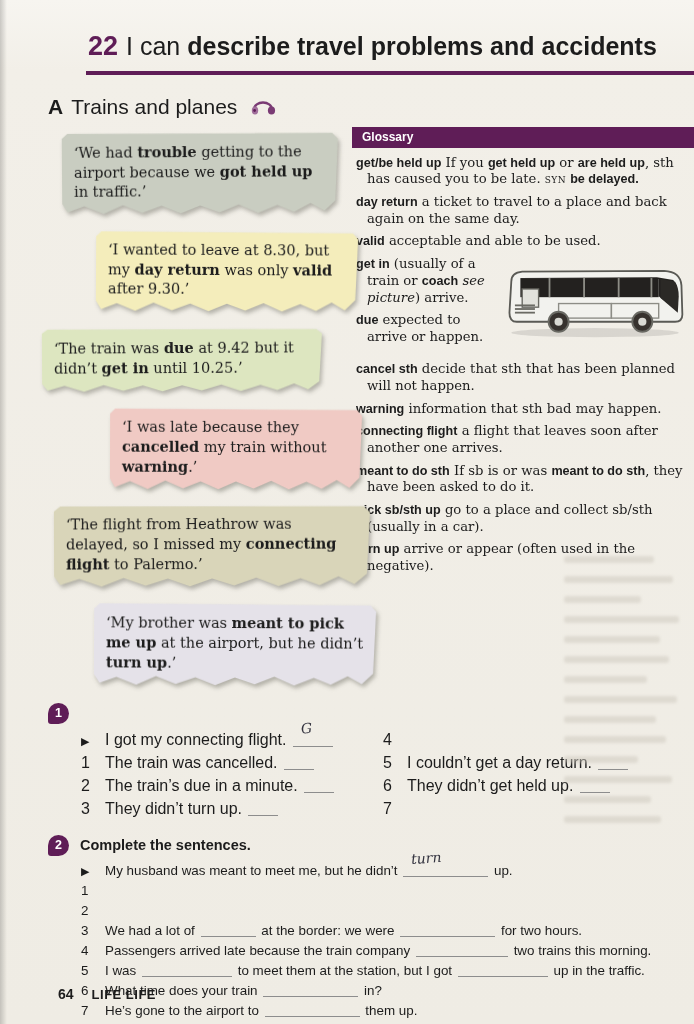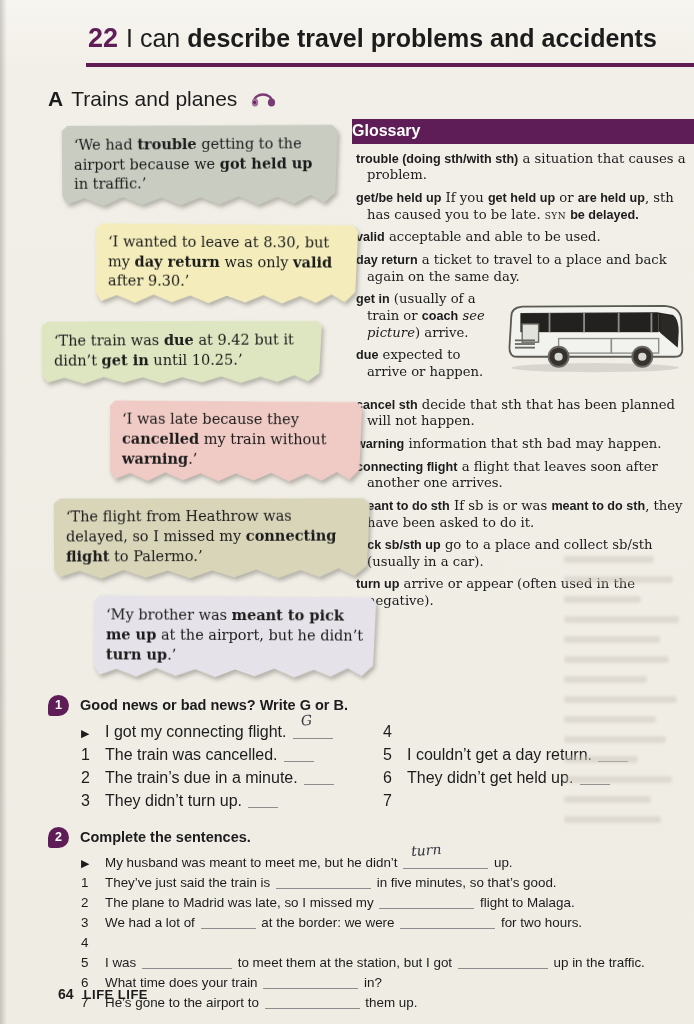--- a/index.html
+++ b/index.html
@@ -3,21 +3,21 @@
 <meta charset="utf-8">
 <style>
   html,body{margin:0;padding:0;background:#cfcac1;}
   .page{position:relative;width:694px;height:1024px;margin:0 auto;overflow:hidden;
         background:linear-gradient(180deg,#f7f5f0 0px,#f2efe8 70px,#efece4 100%);
         font-family:"Liberation Sans",sans-serif;color:#1c1c1c;}
   .page::before{content:"";position:absolute;left:0;top:0;width:7px;height:100%;
         background:linear-gradient(90deg,rgba(0,0,0,.18),rgba(0,0,0,0));pointer-events:none;}
 
   
-  .header{padding:24px 0 0 88px;font-size:25px;line-height:1.1;}
+  .header{padding:32px 0 0 88px;font-size:25px;line-height:1.1;}
   .unit-number{color:#5f1d57;font-weight:bold;font-size:27px;margin-right:8px;}
   .title-bold{font-weight:bold;}
   .title-rule{height:4px;background:#5f1d57;margin:9px 0 0 86px;}
 
   
   .section-a{margin:20px 0 0 48px;font-size:21px;display:flex;align-items:center;gap:8px;}
   .section-letter{font-weight:bold;}
   .hp-icon{margin-left:4px;}
 
   
@@ -32,21 +32,21 @@
          clip-path:polygon(0% 6%,2% 0%,98% 1%,100% 8%,99% 80%,95% 92%,90% 83%,84% 93%,78% 85%,71% 94%,64% 84%,57% 93%,50% 85%,43% 94%,36% 85%,29% 93%,22% 84%,15% 94%,8% 85%,2% 92%,0% 82%);}
   .quote b{font-weight:bold;}
   .q0{width:276px;margin:6px 0 0 14px;transform:rotate(-.4deg);}
   .q1{width:262px;margin:14px 0 0 48px;transform:rotate(.3deg);}
   .q2{width:280px;margin:13px 0 0 -6px;transform:rotate(-.3deg);}
   .q3{width:252px;margin:13px 0 0 62px;transform:rotate(.2deg);}
   .q4{width:316px;margin:12px 0 0 6px;transform:rotate(-.2deg);}
   .q5{width:282px;margin:13px 0 0 46px;transform:rotate(.3deg);}
 
   
-  .gl-bar{background:#5f1d57;color:#fff;font-weight:bold;font-size:16px;padding:3px 0 4px;}
+  .gl-bar{background:#5f1d57;color:#fff;font-weight:bold;font-size:12px;padding:3px 10px 4px;}
   .gl-body{font-family:"DejaVu Serif",serif;font-size:13.2px;line-height:1.25;padding:7px 6px 0 4px;}
   .gl-entry{margin:0 0 6px 0;padding-left:11px;text-indent:-11px;}
   .gl-entry b{font-family:"Liberation Sans",sans-serif;font-weight:bold;font-size:12.6px;}
   .gl-entry i{font-style:italic;}
   .sc{font-variant:small-caps;letter-spacing:.4px;}
   .coach{float:right;margin:2px 2px 4px 8px;}
   .gl-clear{clear:both;}
 
   
   .exercise{margin:14px 0 0 48px;}
@@ -59,21 +59,21 @@
   .arrow{font-size:11px;}
   .ex1-cols{display:flex;margin-top:7px;}
   .ex1-col-l{width:302px;flex:none;margin-left:33px;}
   .ex1-col-r{flex:1;}
   .blank{display:inline-block;position:relative;border-bottom:1px solid #8d8d8d;height:13px;
          min-width:30px;width:95px;vertical-align:baseline;margin:0 2px -2px 2px;}
   .answer{position:absolute;left:8px;top:-13px;font-family:"DejaVu Serif",serif;font-style:italic;
           font-size:14px;color:#33333f;transform:rotate(-4deg);white-space:nowrap;}
 
   
-  .footer{position:absolute;left:58px;bottom:22px;font-size:13px;font-weight:bold;display:flex;gap:10px;align-items:baseline;text-align:right;}
+  .footer{position:absolute;left:58px;bottom:22px;font-size:13px;font-weight:bold;display:flex;gap:18px;align-items:baseline;text-align:right;}
   .footer .pg{font-size:14px;}
   .footer .sec{letter-spacing:.5px;}
 
   
   .bleed{position:absolute;right:2px;top:556px;width:128px;opacity:.5;filter:blur(1.4px);pointer-events:none;}
   .bleed div{height:7px;background:#cdc8bd;border-radius:3px;margin-bottom:13px;}
 </style>
 </head>
 <body>
 
@@ -115,24 +115,23 @@
           <div class="quote" style="background: rgb(217, 213, 185);">‘The flight from Heathrow was delayed, so I missed my <b>connecting flight</b> to Palermo.’</div>
         </div>
       <div class="quote-wrap q5">
           <div class="quote" style="background: rgb(229, 226, 233);">‘My brother was <b>meant to pick me up</b> at the airport, but he didn’t <b>turn up</b>.’</div>
         </div>
     </div>
 
     <div class="col-right">
       <div class="gl-bar">Glossary</div>
       <div class="gl-body">
-        <p class="gl-entry"><b>trouble (doing sth/with sth)</b> <span>a situation that causes a problem.</span></p>
         <p class="gl-entry"><b>get/be held up</b> <span>If you <b>get held up</b> or <b>are held up</b>, sth has caused you to be late. <span class="sc">syn</span> <b>be delayed.</b></span></p>
+        <p class="gl-entry"><b>day return</b> <span>a ticket to travel to a place and back again on the same day.</span></p>
         <p class="gl-entry"><b>valid</b> <span>acceptable and able to be used.</span></p>
-        <p class="gl-entry"><b>day return</b> <span>a ticket to travel to a place and back again on the same day.</span></p>
 
         <svg class="coach" width="182" height="82" viewBox="0 0 200 90">
           <ellipse cx="100" cy="82" rx="92" ry="5" fill="rgba(0,0,0,.10)"></ellipse>
           <path d="M8 26 Q8 16 20 15 L176 14 Q194 15 195 30 L196 62 Q196 70 188 70 L14 70 Q6 70 6 60 Z" fill="#f2f2ee" stroke="#5a5a55" stroke-width="2"></path>
           <path d="M18 22 L168 21 L186 24 Q191 30 191 40 L190 58 L170 42 L170 23 Z" fill="#23211f"></path>
           <rect x="18" y="22" width="152" height="21" fill="#23211f"></rect>
           <path d="M172 23 L188 26 Q192 32 192 42 L191 60 L172 44 Z" fill="#2b2926"></path>
           <g stroke="#8d8d86" stroke-width="2">
             <line x1="50" y1="22" x2="50" y2="43"></line>
               <line x1="88" y1="22" x2="88" y2="43"></line>
@@ -162,21 +161,20 @@
         <p class="gl-entry"><b>meant to do sth</b> <span>If sb is or was <b>meant to do sth</b>, they have been asked to do it.</span></p>
         <p class="gl-entry"><b>pick sb/sth up</b> <span>go to a place and collect sb/sth (usually in a car).</span></p>
         <p class="gl-entry"><b>turn up</b> <span>arrive or appear (often used in the negative).</span></p>
       </div>
     </div>
   </div>
 
   <div class="exercise">
     <div class="ex-header">
       <span class="badge">1</span>
-      <span>Good news or bad news? Write G or B.</span>
     </div>
     <div class="ex1-cols">
       <div class="ex1-col-l">
         <div class="ex-row">
             <span class="ex-num arrow">▶</span>
             <span>I got my connecting flight. <span class="blank" style="width: 40px;"><span class="answer">G</span></span></span>
           </div>
         <div class="ex-row">
             <span class="ex-num">1</span>
             <span>The train was cancelled. <span class="blank" style="width: 30px;"></span></span>
@@ -214,32 +212,31 @@
       <span class="badge">2</span>
       <span>Complete the sentences.</span>
     </div>
     <div class="ex-items">
       <div class="ex-row">
           <span class="ex-num arrow">▶</span>
           <span>My husband was meant to meet me, but he didn’t <span class="blank" style="width: 85px;"><span class="answer">turn</span></span> up.</span>
         </div>
       <div class="ex-row">
           <span class="ex-num">1</span>
-          <span>They’ve just said the train is <span class="blank" style="width: 95px;"></span> in five minutes, so that’s good.</span>
         </div>
       <div class="ex-row">
           <span class="ex-num">2</span>
-          <span>The plane to Madrid was late, so I missed my <span class="blank" style="width: 95px;"></span> flight to Malaga.</span>
         </div>
       <div class="ex-row">
           <span class="ex-num">3</span>
           <span>We had a lot of <span class="blank" style="width: 55px;"></span> at the border: we were <span class="blank" style="width: 95px;"></span> for two hours.</span>
         </div>
       <div class="ex-row">
           <span class="ex-num">4</span>
+          <span>Passengers arrived late because the train company <span class="blank" style="width: 92px;"></span> two trains this morning.</span>
         </div>
       <div class="ex-row">
           <span class="ex-num">5</span>
           <span>I was <span class="blank" style="width: 90px;"></span> to meet them at the station, but I got <span class="blank" style="width: 90px;"></span> up in the traffic.</span>
         </div>
       <div class="ex-row">
           <span class="ex-num">6</span>
           <span>What time does your train <span class="blank" style="width: 95px;"></span> in?</span>
         </div>
       <div class="ex-row">

